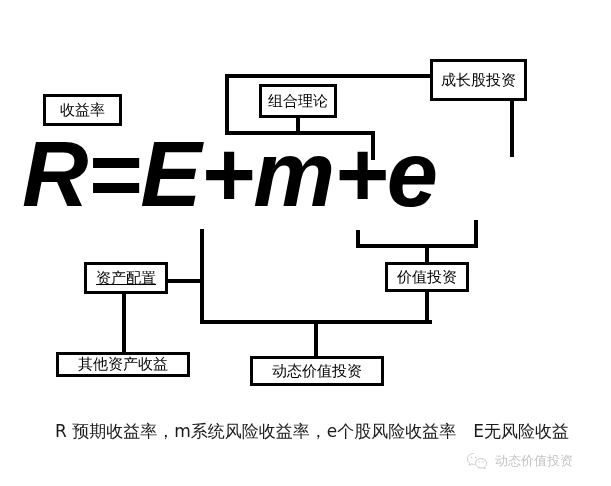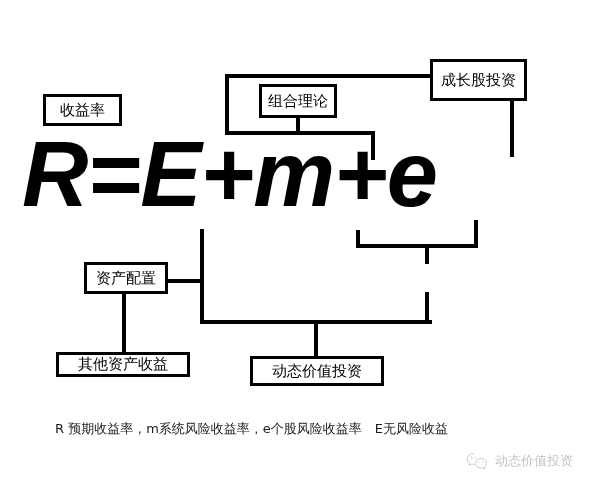--- a/index.html
+++ b/index.html
@@ -60,21 +60,21 @@
     color: #000000;
     white-space: nowrap;
   }
 
   
   #caption {
     position: absolute;
     left: 55px;
     top: 420px;
     font-family: "DejaVu Sans", "Liberation Sans", sans-serif;
-    font-size: 13px;
+    font-size: 17px;
     color: #1a1a1a;
     white-space: nowrap;
     z-index: 6;
   }
 
   
   #watermark {
     position: absolute;
     left: 466px;
     top: 452px;
@@ -138,24 +138,27 @@
   </div>
 
   <div class="node" id="box-growth-stock" style="left:430px; top:59px; width:97px; height:42px;">
     <span>成长股投资</span>
   </div>
 
   <div class="node" id="box-portfolio-theory" style="left:259px; top:84px; width:78px; height:34px;">
     <span>组合理论</span>
   </div>
 
-  <div class="node" id="box-asset-allocation" style="left:84px; top:262px; width:84px; height:32px;">
+  <div class="node" id="box-asset-allocation" style="left:84px; top:262px; width:84px; height:32px;text-decoration:underline;">
     <span>资产配置</span>
   </div>
 
+  <div class="node" id="box-value-investing" style="left:385px; top:262px; width:84px; height:30px;">
+    <span>价值投资</span>
+  </div>
 
   <div class="node" id="box-other-asset-return" style="left:56px; top:352px; width:134px; height:25px;">
     <span>其他资产收益</span>
   </div>
 
   <div class="node" id="box-dynamic-value" style="left:250px; top:356px; width:134px; height:30px;">
     <span>动态价值投资</span>
   </div>
 
   <div id="formula">R=E+m+e</div>

